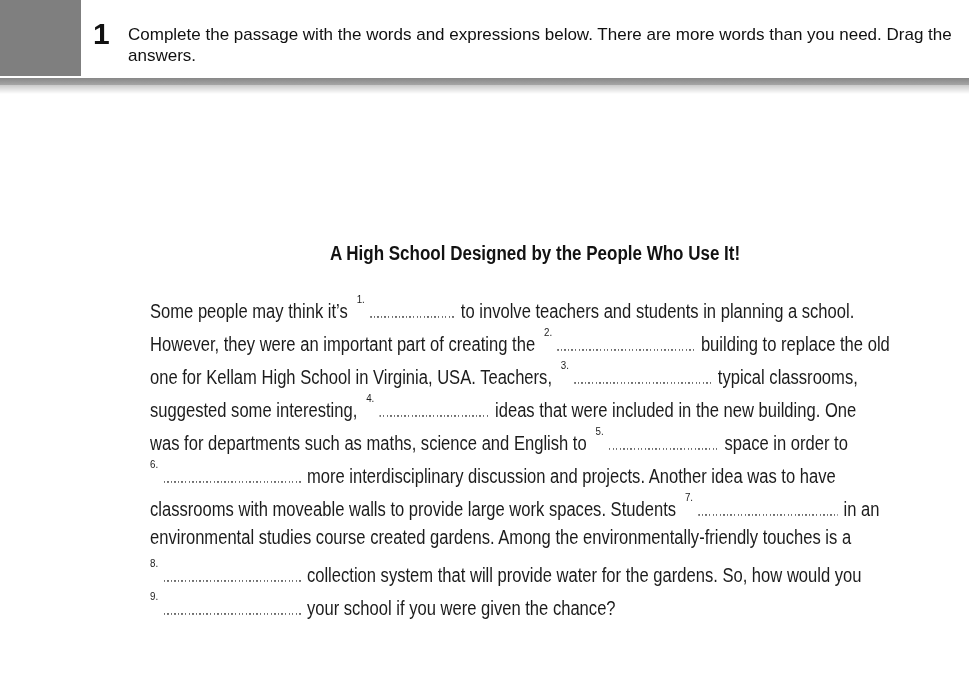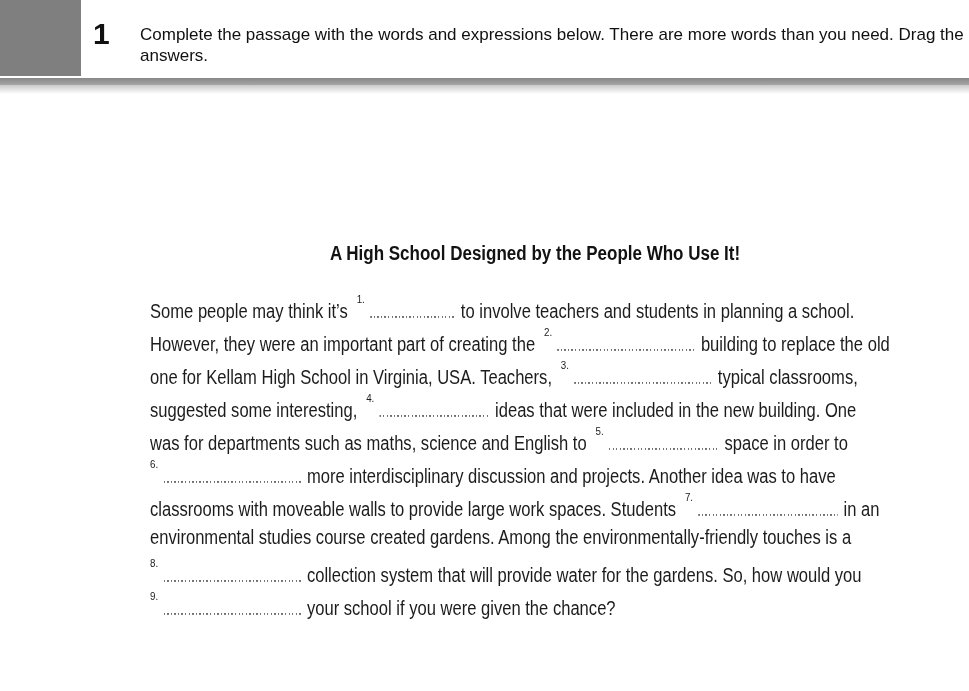--- a/index.html
+++ b/index.html
@@ -3,21 +3,21 @@
 <meta charset="utf-8">
 <style>
   * { margin:0; padding:0; box-sizing:border-box; }
   html,body { width:969px; height:691px; background:#ffffff; overflow:hidden;
               font-family:"Liberation Sans", sans-serif; color:#1c1c1c; }
   .abs { position:absolute; }
 
   
   .corner-square { left:0; top:0; width:81px; height:76px; background:#7f7f7f; }
   .exercise-number { left:93px; top:17px; font-size:30px; font-weight:bold; color:#111; }
-  .instruction { left:140px; top:24px; width:830px; font-size:17px; line-height:21px; color:#101010; }
+  .instruction { left:128px; top:24px; width:830px; font-size:17px; line-height:21px; color:#101010; }
 
   
   .divider { left:0; top:78px; width:969px; height:7px;
              background:linear-gradient(180deg,#878787 0%,#989898 55%,#a6a6a6 100%); }
   .divider-shadow { left:0; top:85px; width:969px; height:9px;
              background:linear-gradient(180deg,#c9c9c9 0%,rgba(255,255,255,0) 100%); }
 
   
   .content { left:150px; top:240px; width:906px; transform:scaleX(0.85); transform-origin:0 0; }
   .ptitle { width:100%; text-align:center; font-size:20px; font-weight:bold;

